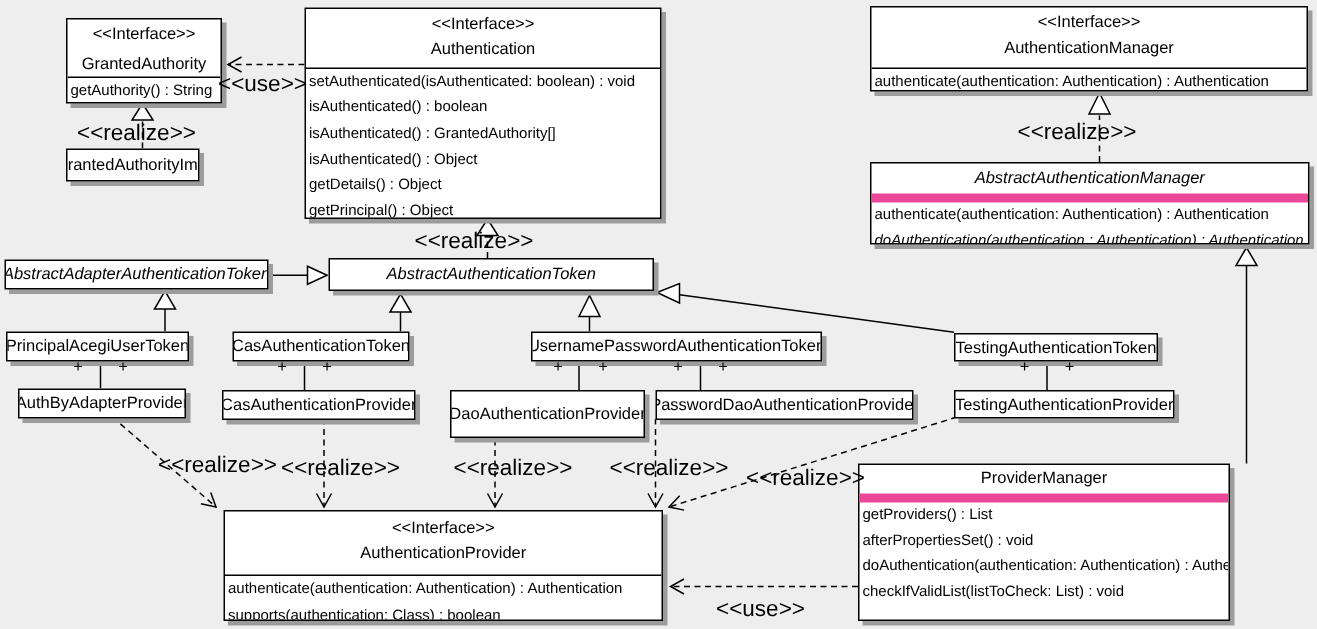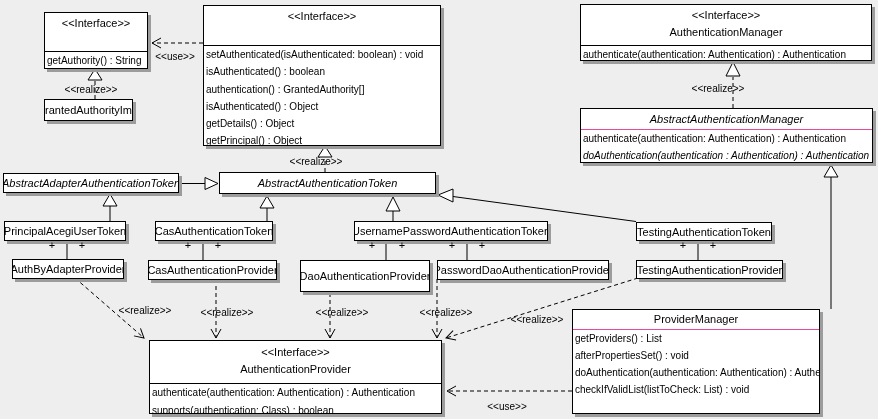--- a/index.html
+++ b/index.html
@@ -6,22 +6,22 @@
   body{background:#eeeeee;font-family:"Liberation Sans","DejaVu Sans",sans-serif;}
   .stage{position:relative;width:878px;height:419px;background:#eeeeee;overflow:hidden;}
   .wires{position:absolute;left:0;top:0;width:878px;height:419px;}
   .uml-box{position:absolute;box-sizing:border-box;background:#ffffff;border:1px solid #000;
            box-shadow:3px 3px 0 #9c9c9c;overflow:hidden;font-size:11px;color:#000;}
   .uml-box .hdr{border-bottom:1px solid #000;text-align:center;}
   .uml-box .hdr .stereo,.uml-box .hdr .cname{line-height:18px;white-space:nowrap;overflow:hidden;}
   .uml-box .m{font-size:10px;padding:0 2px;white-space:nowrap;overflow:hidden;}
   .single{display:flex;align-items:center;justify-content:center;text-align:center;white-space:nowrap;}
   .it{font-style:italic;}
-  .title-row{text-align:center;border-bottom:1px solid #ec4899;white-space:nowrap;overflow:hidden;}
-  .elabel{position:absolute;transform:translate(-50%,-50%);font-size:10px;color:#000;white-space:nowrap;}
+  .title-row{text-align:center;border-bottom:6px solid #ec4899;white-space:nowrap;overflow:hidden;}
+  .elabel{position:absolute;transform:translate(-50%,-50%);font-size:15px;color:#000;white-space:nowrap;}
   .plus{position:absolute;transform:translate(-50%,-50%);font-size:11px;color:#000;}
 </style>
 </head>
 <body>
 
 <div class="stage">
 
   <svg class="wires" viewBox="0 0 878 419" xmlns="http://www.w3.org/2000/svg">
     <defs>
       <marker id="openv" markerUnits="userSpaceOnUse" markerWidth="22" markerHeight="16" viewBox="-11 -7 22 16" refX="0" refY="0" orient="auto">
@@ -68,35 +68,37 @@
 
     <g stroke="#000" stroke-width="1" stroke-dasharray="4 3" fill="none">
       <line x1="203" y1="43" x2="152" y2="43" marker-end="url(#openv)"></line>
       <line x1="572" y1="391" x2="447" y2="391" marker-end="url(#openv)"></line>
     </g>
   </svg>
 
   <div class="uml-box" style="left:44px;top:12px;width:104px;height:57px">
     <div class="hdr" style="height:38px">
       <div class="stereo" style="line-height:21px">&lt;&lt;Interface&gt;&gt;</div>
+      <div class="cname">GrantedAuthority</div>
     </div>
     <div class="m" style="line-height:17px">getAuthority() : String</div>
   </div>
 
   <div class="uml-box single" style="left:44px;top:99px;width:89px;height:22px">
     <span>GrantedAuthorityImpl</span>
   </div>
 
   <div class="uml-box" style="left:203px;top:5px;width:238px;height:141px">
     <div class="hdr" style="height:37px;padding-top:2px">
       <div class="stereo" style="line-height:17px">&lt;&lt;Interface&gt;&gt;</div>
+      <div class="cname" style="line-height:17px">Authentication</div>
     </div>
     <div class="m" style="line-height:17.3px">setAuthenticated(isAuthenticated: boolean) : void</div>
     <div class="m" style="line-height:17.3px">isAuthenticated() : boolean</div>
-    <div class="m" style="line-height:17.3px">authentication() : GrantedAuthority[]</div>
+    <div class="m" style="line-height:17.3px">isAuthenticated() : GrantedAuthority[]</div>
     <div class="m" style="line-height:17.3px">isAuthenticated() : Object</div>
     <div class="m" style="line-height:17.3px">getDetails() : Object</div>
     <div class="m" style="line-height:17.3px">getPrincipal() : Object</div>
   </div>
 
   <div class="uml-box" style="left:580px;top:4px;width:292px;height:57px">
     <div class="hdr" style="height:38px;padding-top:2px">
       <div class="stereo" style="line-height:17px">&lt;&lt;Interface&gt;&gt;</div>
       <div class="cname" style="line-height:17px">AuthenticationManager</div>
     </div>

